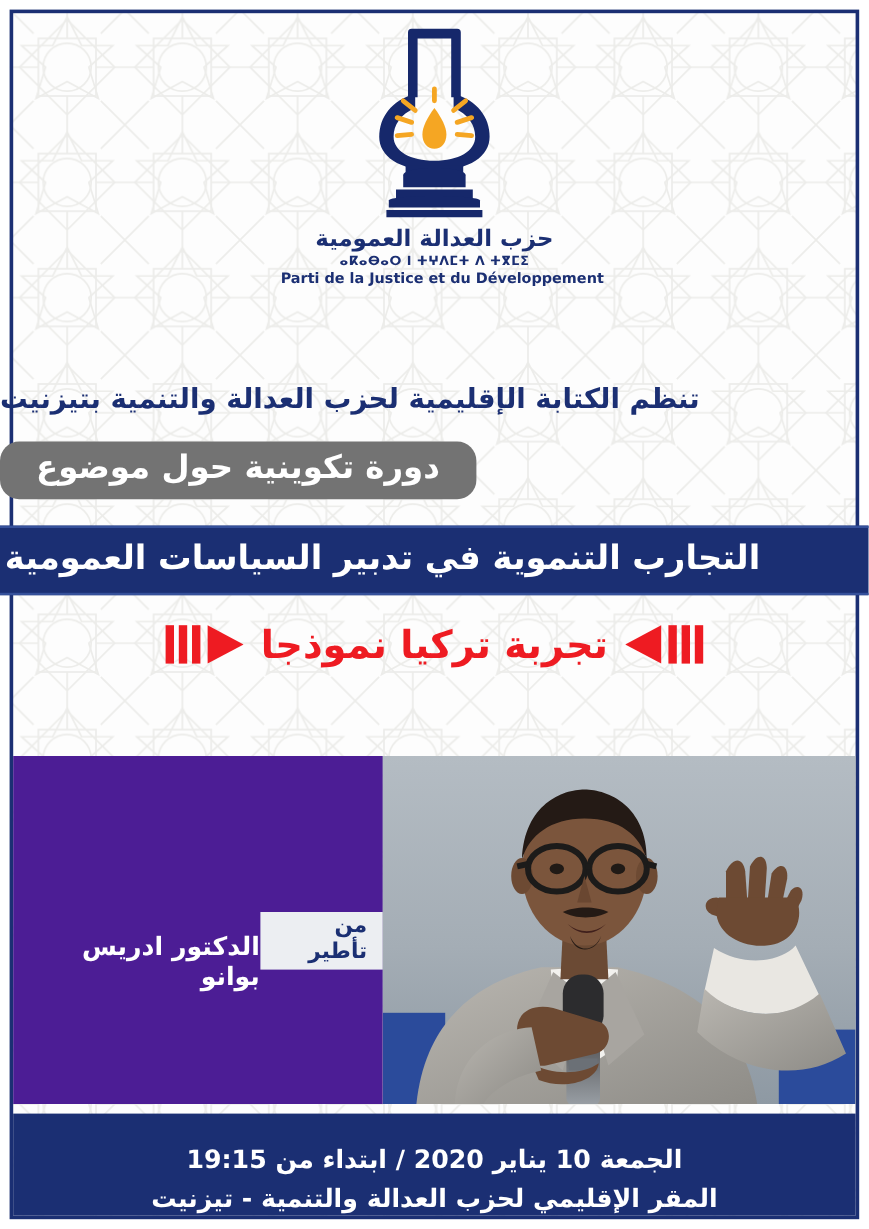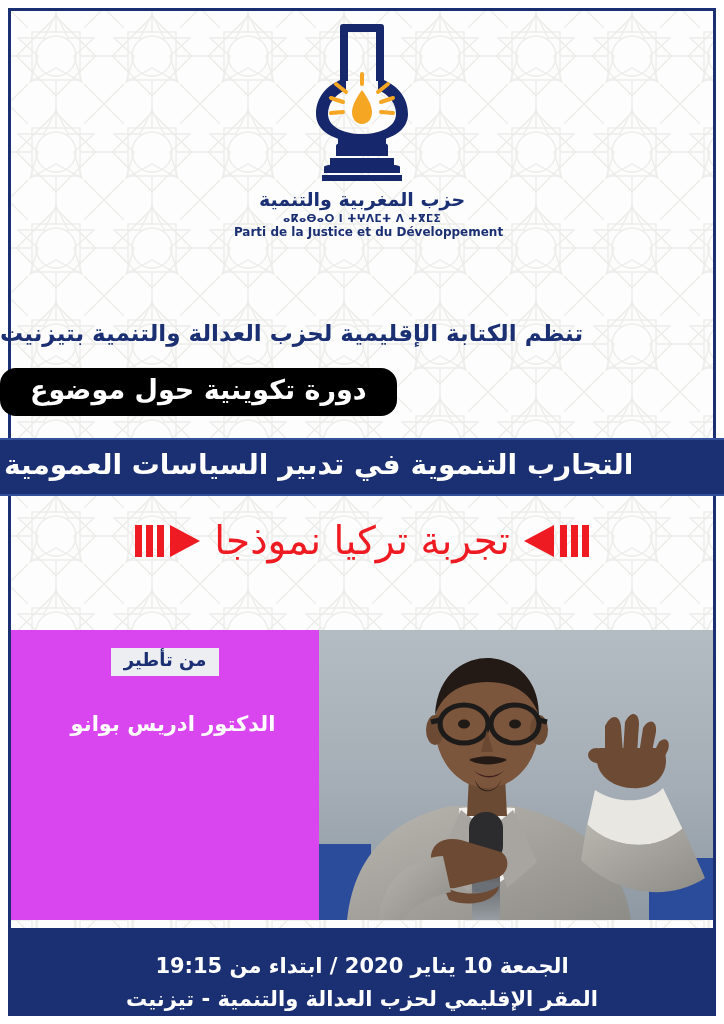--- a/index.html
+++ b/index.html
@@ -64,21 +64,21 @@
     position:absolute;left:0;right:0;top:320px;
     text-align:left;z-index:3;
   }
   #organizer-line{
     font-size:23px;font-weight:700;color:#1b2f73;
     direction:rtl;letter-spacing:-0.2px;
     white-space:nowrap;
   }
   #orange-pill{
     display:inline-block;margin-top:22px;
-    background:#000000;color:#ffffff;
+    background:#737373;color:#ffffff;
     font-size:27px;font-weight:700;
     padding:7px 30px 11px 30px;
     border-radius:16px;direction:rtl;
     line-height:1.1;
   }
   #blue-banner{
     margin-top:22px;
     background:#1b2f73;
     border-top:2px solid #35509a;
     border-bottom:2px solid #35509a;
@@ -86,38 +86,38 @@
     font-size:28px;font-weight:700;
     padding:9px 0 13px 4px;
     direction:rtl;line-height:1.15;
   }
   #red-line{
     margin-top:24px;
     display:flex;align-items:center;justify-content:center;gap:14px;
     direction:rtl;
   }
   #red-text{
-    color:#ee1b22;font-size:39px;font-weight:400;
+    color:#ee1b22;font-size:32px;font-weight:700;
     direction:rtl;line-height:1.1;
   }
   .arrow-deco{display:block;}
 
   
   #middle{
     position:absolute;left:11px;right:11px;top:630px;height:290px;
     display:flex;flex-direction:row;z-index:3;
   }
   #photo-wrap{
     width:394px;height:290px;overflow:hidden;position:relative;
     background:#9aa3ab;flex:0 0 auto;
   }
   #photo-wrap svg{display:block;width:100%;height:100%;}
   #speaker-panel{
-    flex:1 1 auto;background:#d946ef;color:#ffffff;
-    display:flex;flex-direction:column;align-items:center;
+    flex:1 1 auto;background:#4c1d95;color:#ffffff;
+    display:flex;flex-direction:row;align-items:center;
     padding-top:18px;direction:rtl;
     box-sizing:border-box;
   }
   #role-badge{
     background:#eceef2;color:#1b2f73;
     font-size:18px;font-weight:700;
     padding:2px 13px 5px 13px;direction:rtl;
     line-height:1.15;
   }
   #speaker-name{
@@ -207,21 +207,21 @@
           <path d="M57 84 L45 80"></path>
           <path d="M57 94 L45 95"></path>
           <path d="M92 74 L102 66"></path>
           <path d="M95 84 L107 80"></path>
           <path d="M95 94 L107 95"></path>
           <path d="M76 66 L76 56"></path>
         </g>
       </g>
     </svg>
     <div id="logo-text">
-      <div id="logo-ar">حزب المغربية والتنمية</div>
+      <div id="logo-ar">حزب العدالة العمومية</div>
       <div id="logo-tif">ⴰⴽⴰⴱⴰⵔ ⵏ ⵜⵖⴷⵎⵜ ⴷ ⵜⴳⵎⵉ</div>
       <div id="logo-fr">Parti de la Justice et du Développement</div>
     </div>
   </div>
 
   <div id="headline">
     <div id="organizer-line">تنظم الكتابة الإقليمية لحزب العدالة والتنمية بتيزنيت</div>
 
     <div><span id="orange-pill">دورة تكوينية حول موضوع</span></div>
 

